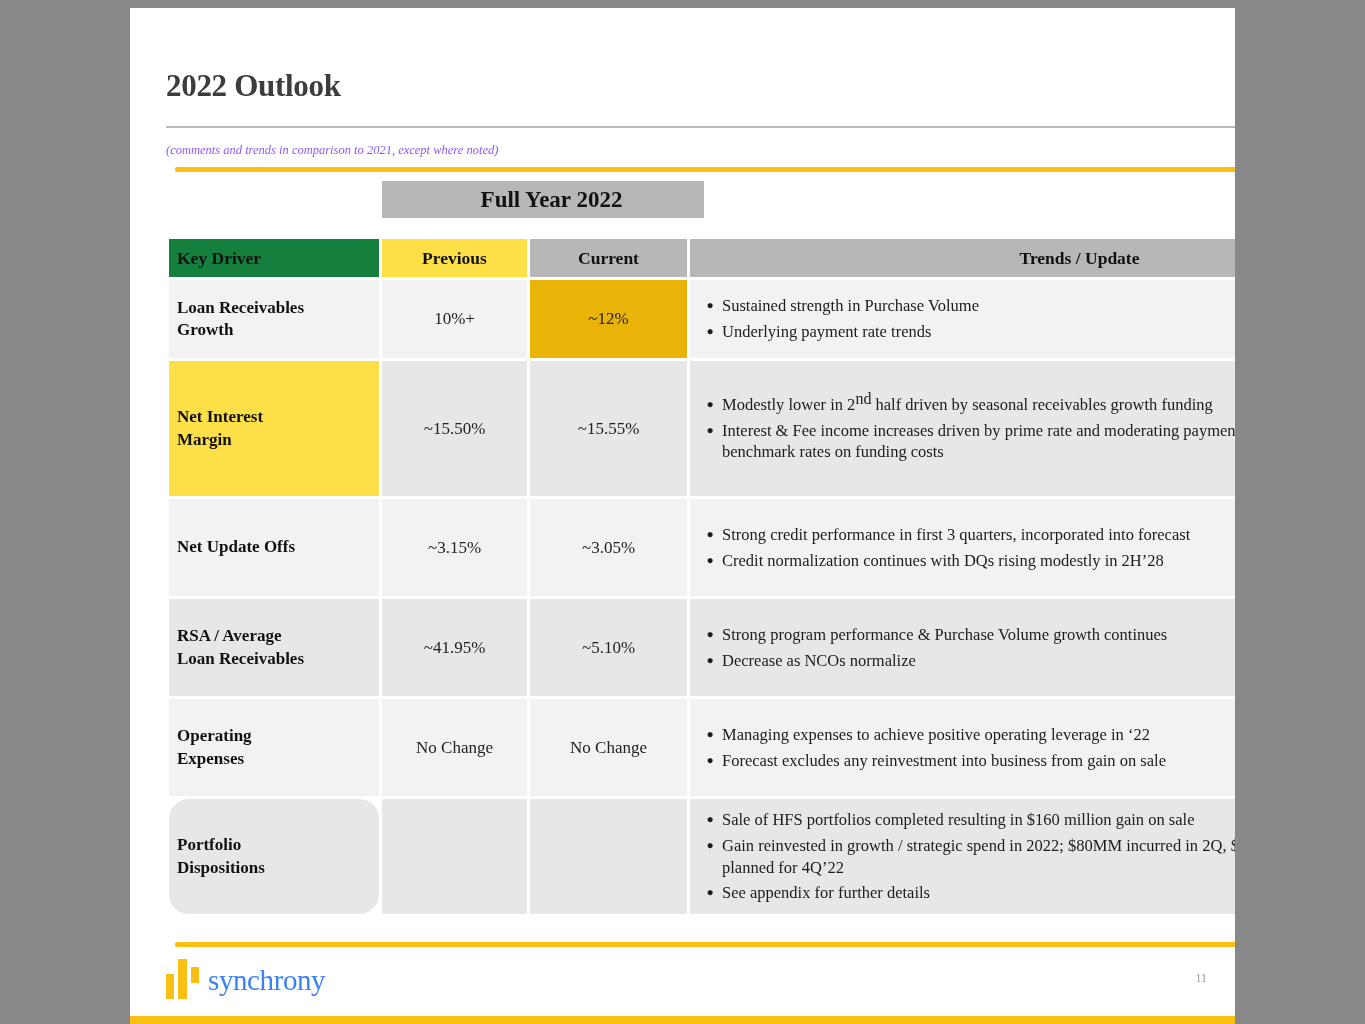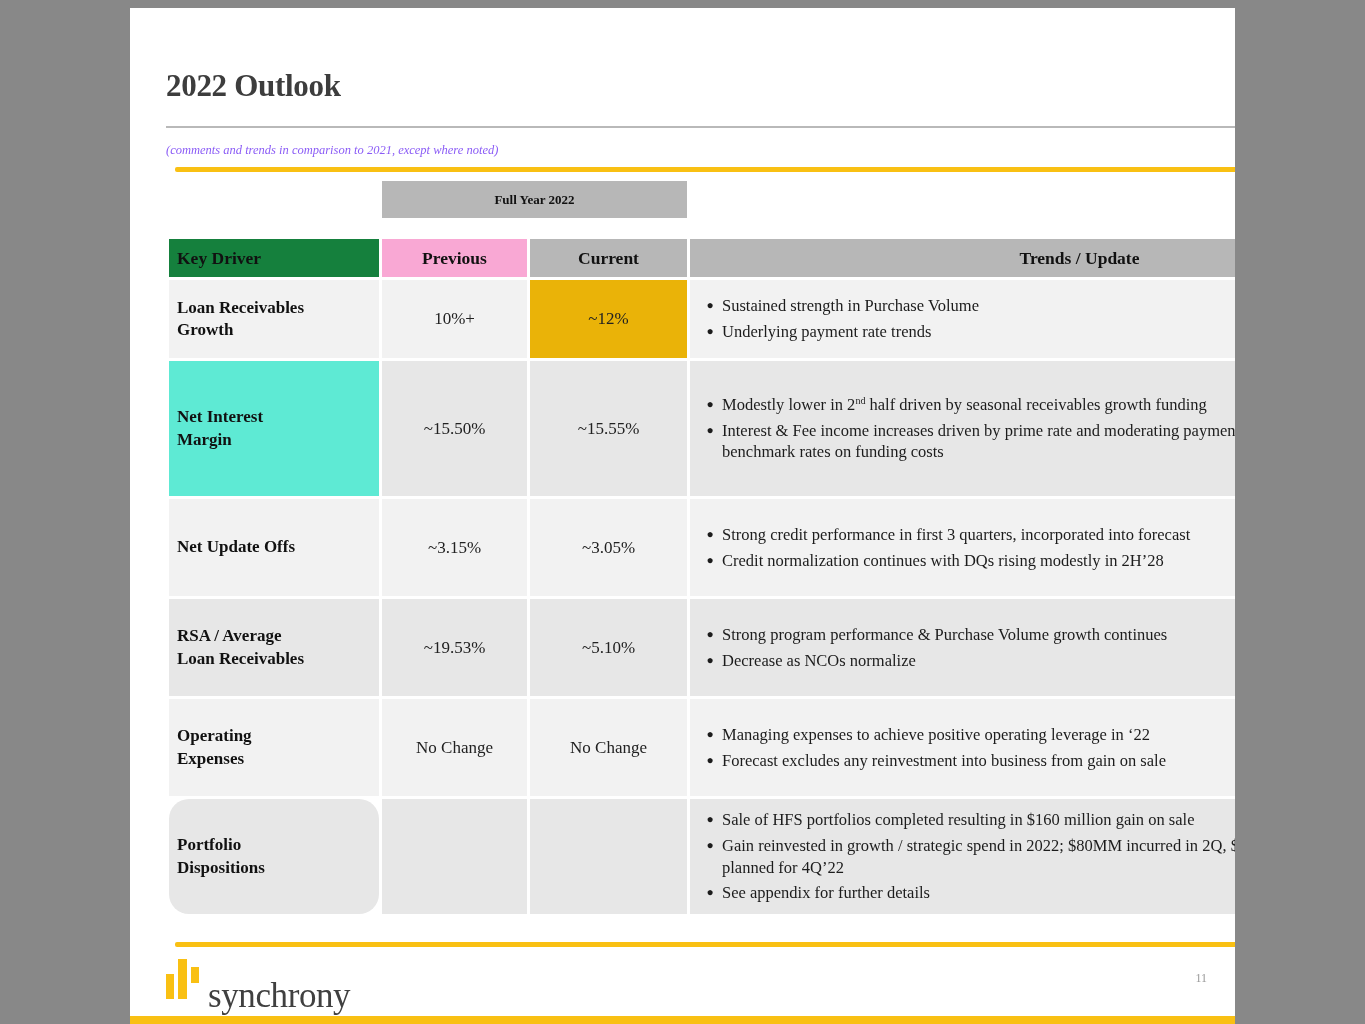--- a/index.html
+++ b/index.html
@@ -23,21 +23,21 @@
     font-size:12.5px;font-style:italic;color:#8b5cf6;
   }
   .gold-rule{
     position:absolute;height:5px;border-radius:2px;
   }
   .gold-rule.top{left:45px;top:159px;width:1275px;}
   .gold-rule.bottom{left:45px;top:934px;width:1275px;}
   .full-year-box{
     position:absolute;left:252px;top:173px;width:305px;height:37px;
     display:flex;align-items:center;justify-content:center;
-    font-size:13px;font-weight:700;color:#111;
+    font-size:23px;font-weight:700;color:#111;padding-left:17px;
   }
   table.outlook{
     position:absolute;left:36px;top:228px;width:1306px;
     border-collapse:separate;border-spacing:3px 3px;
     table-layout:fixed;
   }
   table.outlook th, table.outlook td{
     vertical-align:middle;
     padding:4px 8px;
   }
@@ -55,26 +55,26 @@
   td.trends-cell{padding-left:12px;padding-right:10px;}
   .bullet{
     display:flex;align-items:flex-start;
     font-size:16.5px;color:#1c1c1c;line-height:1.32;
     margin:4px 0;
   }
   .bullet .dot{
     flex:0 0 24px;text-align:center;font-size:12px;line-height:1.8;color:#1c1c1c;
   }
   .bullet .btxt{flex:1;}
-  .bullet .btxt sup{font-size:10px;line-height:0;}
+  .bullet .btxt sup{font-size:16px;line-height:0;}
   .footer-logo{position:absolute;left:36px;top:944px;width:220px;height:60px;}
   .logo-bar{position:absolute;}
   .logo-wordmark{
-    position:absolute;left:42px;top:24px;
-    font-size:35px;color:#404040;letter-spacing:-0.4px;font-weight:400;
+    position:absolute;left:42px;top:12px;
+    font-size:29px;color:#3b82f6;letter-spacing:-0.4px;font-weight:400;
   }
   .page-number{
     position:absolute;right:28px;top:963px;
     font-size:12px;color:#9a9a9a;
   }
   .footer-bar{
     position:absolute;left:0;bottom:0;width:1365px;height:16px;
   }
 </style>
 </head>
@@ -93,21 +93,21 @@
   <table class="outlook">
     <colgroup>
       <col style="width:210px">
         <col style="width:145px">
         <col style="width:157px">
         <col>
     </colgroup>
     <thead>
       <tr>
         <th class="col-head left" style="background: #15803d;">Key Driver</th>
-        <th class="col-head" style="background: #f9a8d4;">Previous</th>
+        <th class="col-head" style="background: #fde047;">Previous</th>
         <th class="col-head" style="background: rgb(183, 183, 183);">Current</th>
         <th class="col-head" style="background: rgb(183, 183, 183);">Trends / Update</th>
       </tr>
     </thead>
     <tbody id="table-body">
         <tr style="height: 78px;">
           <td class="driver-cell" style="background: rgb(242, 242, 242);">Loan Receivables
 Growth</td>
           <td class="value-cell" style="background: rgb(242, 242, 242);">10%+</td>
           <td class="value-cell" style="background: #eab308;">~12%</td>
@@ -116,21 +116,21 @@
               <span class="dot">●</span>
               <span class="btxt">Sustained strength in Purchase Volume</span>
             </div>
             <div class="bullet">
               <span class="dot">●</span>
               <span class="btxt">Underlying payment rate trends</span>
             </div>
           </td>
         </tr>
         <tr style="height: 135px;">
-          <td class="driver-cell" style="background: #5eead4;">Net Interest
+          <td class="driver-cell" style="background: #fde047;">Net Interest
 Margin</td>
           <td class="value-cell" style="background: rgb(231, 231, 231);">~15.50%</td>
           <td class="value-cell" style="background: rgb(231, 231, 231);">~15.55%</td>
           <td class="trends-cell" style="background: rgb(231, 231, 231);">
             <div class="bullet">
               <span class="dot">●</span>
               <span class="btxt">Modestly lower in 2<sup>nd</sup> half driven by seasonal receivables growth funding</span>
             </div>
             <div class="bullet">
               <span class="dot">●</span>
@@ -149,21 +149,21 @@
             </div>
             <div class="bullet">
               <span class="dot">●</span>
               <span class="btxt">Credit normalization continues with DQs rising modestly in 2H’28</span>
             </div>
           </td>
         </tr>
         <tr style="height: 97px;">
           <td class="driver-cell" style="background: rgb(231, 231, 231);">RSA / Average
 Loan Receivables</td>
-          <td class="value-cell" style="background: rgb(231, 231, 231);">~19.53%</td>
+          <td class="value-cell" style="background: rgb(231, 231, 231);">~41.95%</td>
           <td class="value-cell" style="background: rgb(231, 231, 231);">~5.10%</td>
           <td class="trends-cell" style="background: rgb(231, 231, 231);">
             <div class="bullet">
               <span class="dot">●</span>
               <span class="btxt">Strong program performance &amp; Purchase Volume growth continues</span>
             </div>
             <div class="bullet">
               <span class="dot">●</span>
               <span class="btxt">Decrease as NCOs normalize</span>
             </div>

